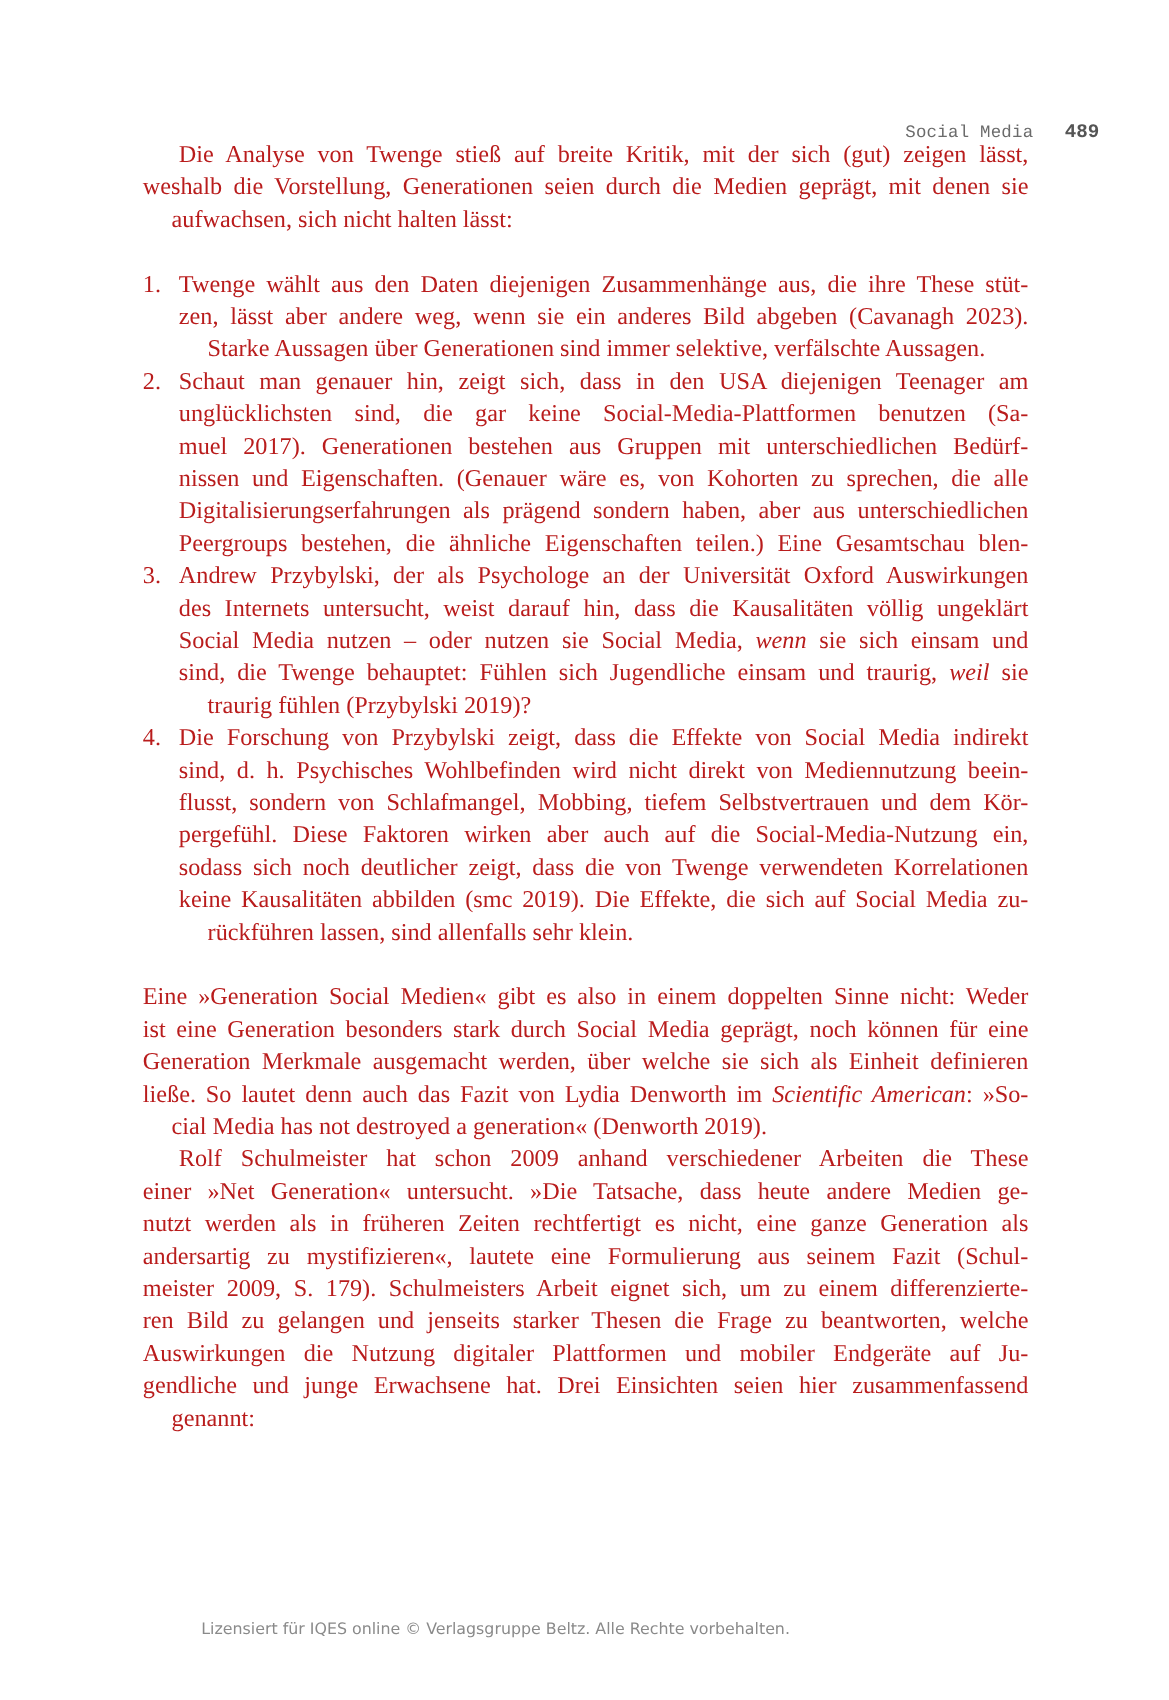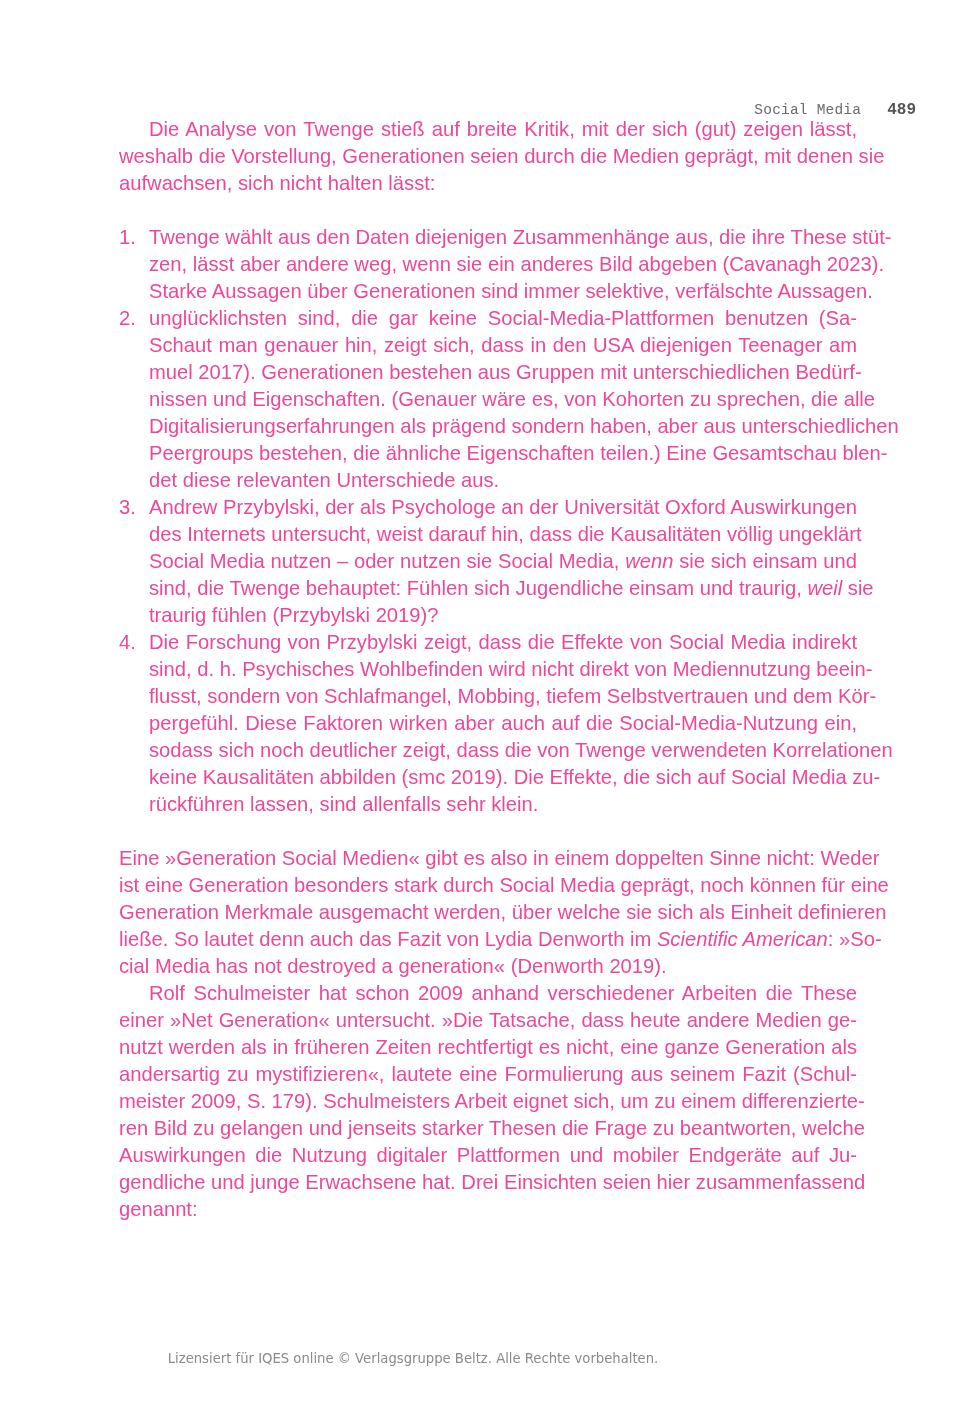--- a/index.html
+++ b/index.html
@@ -9,27 +9,27 @@
   .running-head {
     position: absolute; top: 57px; right: 58px;
     font-family: Liberation Mono, monospace; color: #6b6b6b;
     display: flex; align-items: baseline; margin-top: 44px;
   }
   .running-head .section { font-size: 14.5px; letter-spacing: 0.2px; }
   .running-head .pageno { font-size: 16px; font-weight: bold; margin-left: 26px; color: #555; }
 
   .body-text {
     position: absolute; left: 119px; top: 116px; width: 738px;
-    font-family: Liberation Sans, sans-serif; font-size: 20.2px; color: #ec4899;
+    font-family: Liberation Serif, serif; font-size: 20.2px; color: #b91c1c;
   }
   .line {
     display: block; height: 27px; line-height: 27px;
     text-align: justify; text-align-last: justify; white-space: nowrap;
   }
-  .line.last { text-align-last: left; }
+  .line.last { text-align-last: left; margin-left: 24px; }
   .indent { padding-left: 30px; }
 
   .list { margin: 27px 0 27px 0; padding: 0; }
   .item { position: relative; padding-left: 30px; }
   .item .num { position: absolute; left: 0; top: 0; line-height: 27px; }
 
   .footer {
     position: absolute; top: 1351px; left: 0; width: 826px; text-align: center;
     font-family: "DejaVu Sans", sans-serif; font-size: 13.2px; color: #8a8a8a;
   }
@@ -57,27 +57,26 @@
 
       <div class="item">
         <span class="num">1.</span>
         <span class="line">Twenge wählt aus den Daten diejenigen Zusammenhänge aus, die ihre These stüt-</span>
         <span class="line">zen, lässt aber andere weg, wenn sie ein anderes Bild abgeben (Cavanagh 2023).</span>
         <span class="line last">Starke Aussagen über Generationen sind immer selektive, verfälschte Aussagen.</span>
       </div>
 
       <div class="item">
         <span class="num">2.</span>
+        <span class="line">Schaut man genauer hin, zeigt sich, dass in den USA diejenigen Teenager am</span>
         <span class="line">unglücklichsten sind, die gar keine Social-Media-Plattformen benutzen (Sa-</span>
-        <span class="line">Schaut man genauer hin, zeigt sich, dass in den USA diejenigen Teenager am</span>
         <span class="line">muel 2017). Generationen bestehen aus Gruppen mit unterschiedlichen Bedürf-</span>
         <span class="line">nissen und Eigenschaften. (Genauer wäre es, von Kohorten zu sprechen, die alle</span>
         <span class="line">Digitalisierungserfahrungen als prägend sondern haben, aber aus unterschiedlichen</span>
         <span class="line">Peergroups bestehen, die ähnliche Eigenschaften teilen.) Eine Gesamtschau blen-</span>
-        <span class="line last">det diese relevanten Unterschiede aus.</span>
       </div>
 
       <div class="item">
         <span class="num">3.</span>
         <span class="line">Andrew Przybylski, der als Psychologe an der Universität Oxford Auswirkungen</span>
         <span class="line">des Internets untersucht, weist darauf hin, dass die Kausalitäten völlig ungeklärt</span>
         <span class="line"><span>Social Media nutzen – oder nutzen sie Social Media,</span> <i>wenn</i> <span>sie sich einsam und</span></span>
         <span class="line"><span>sind, die Twenge behauptet: Fühlen sich Jugendliche einsam und traurig,</span> <i>weil</i> <span>sie</span></span>
         <span class="line last">traurig fühlen (Przybylski 2019)?</span>
       </div>

